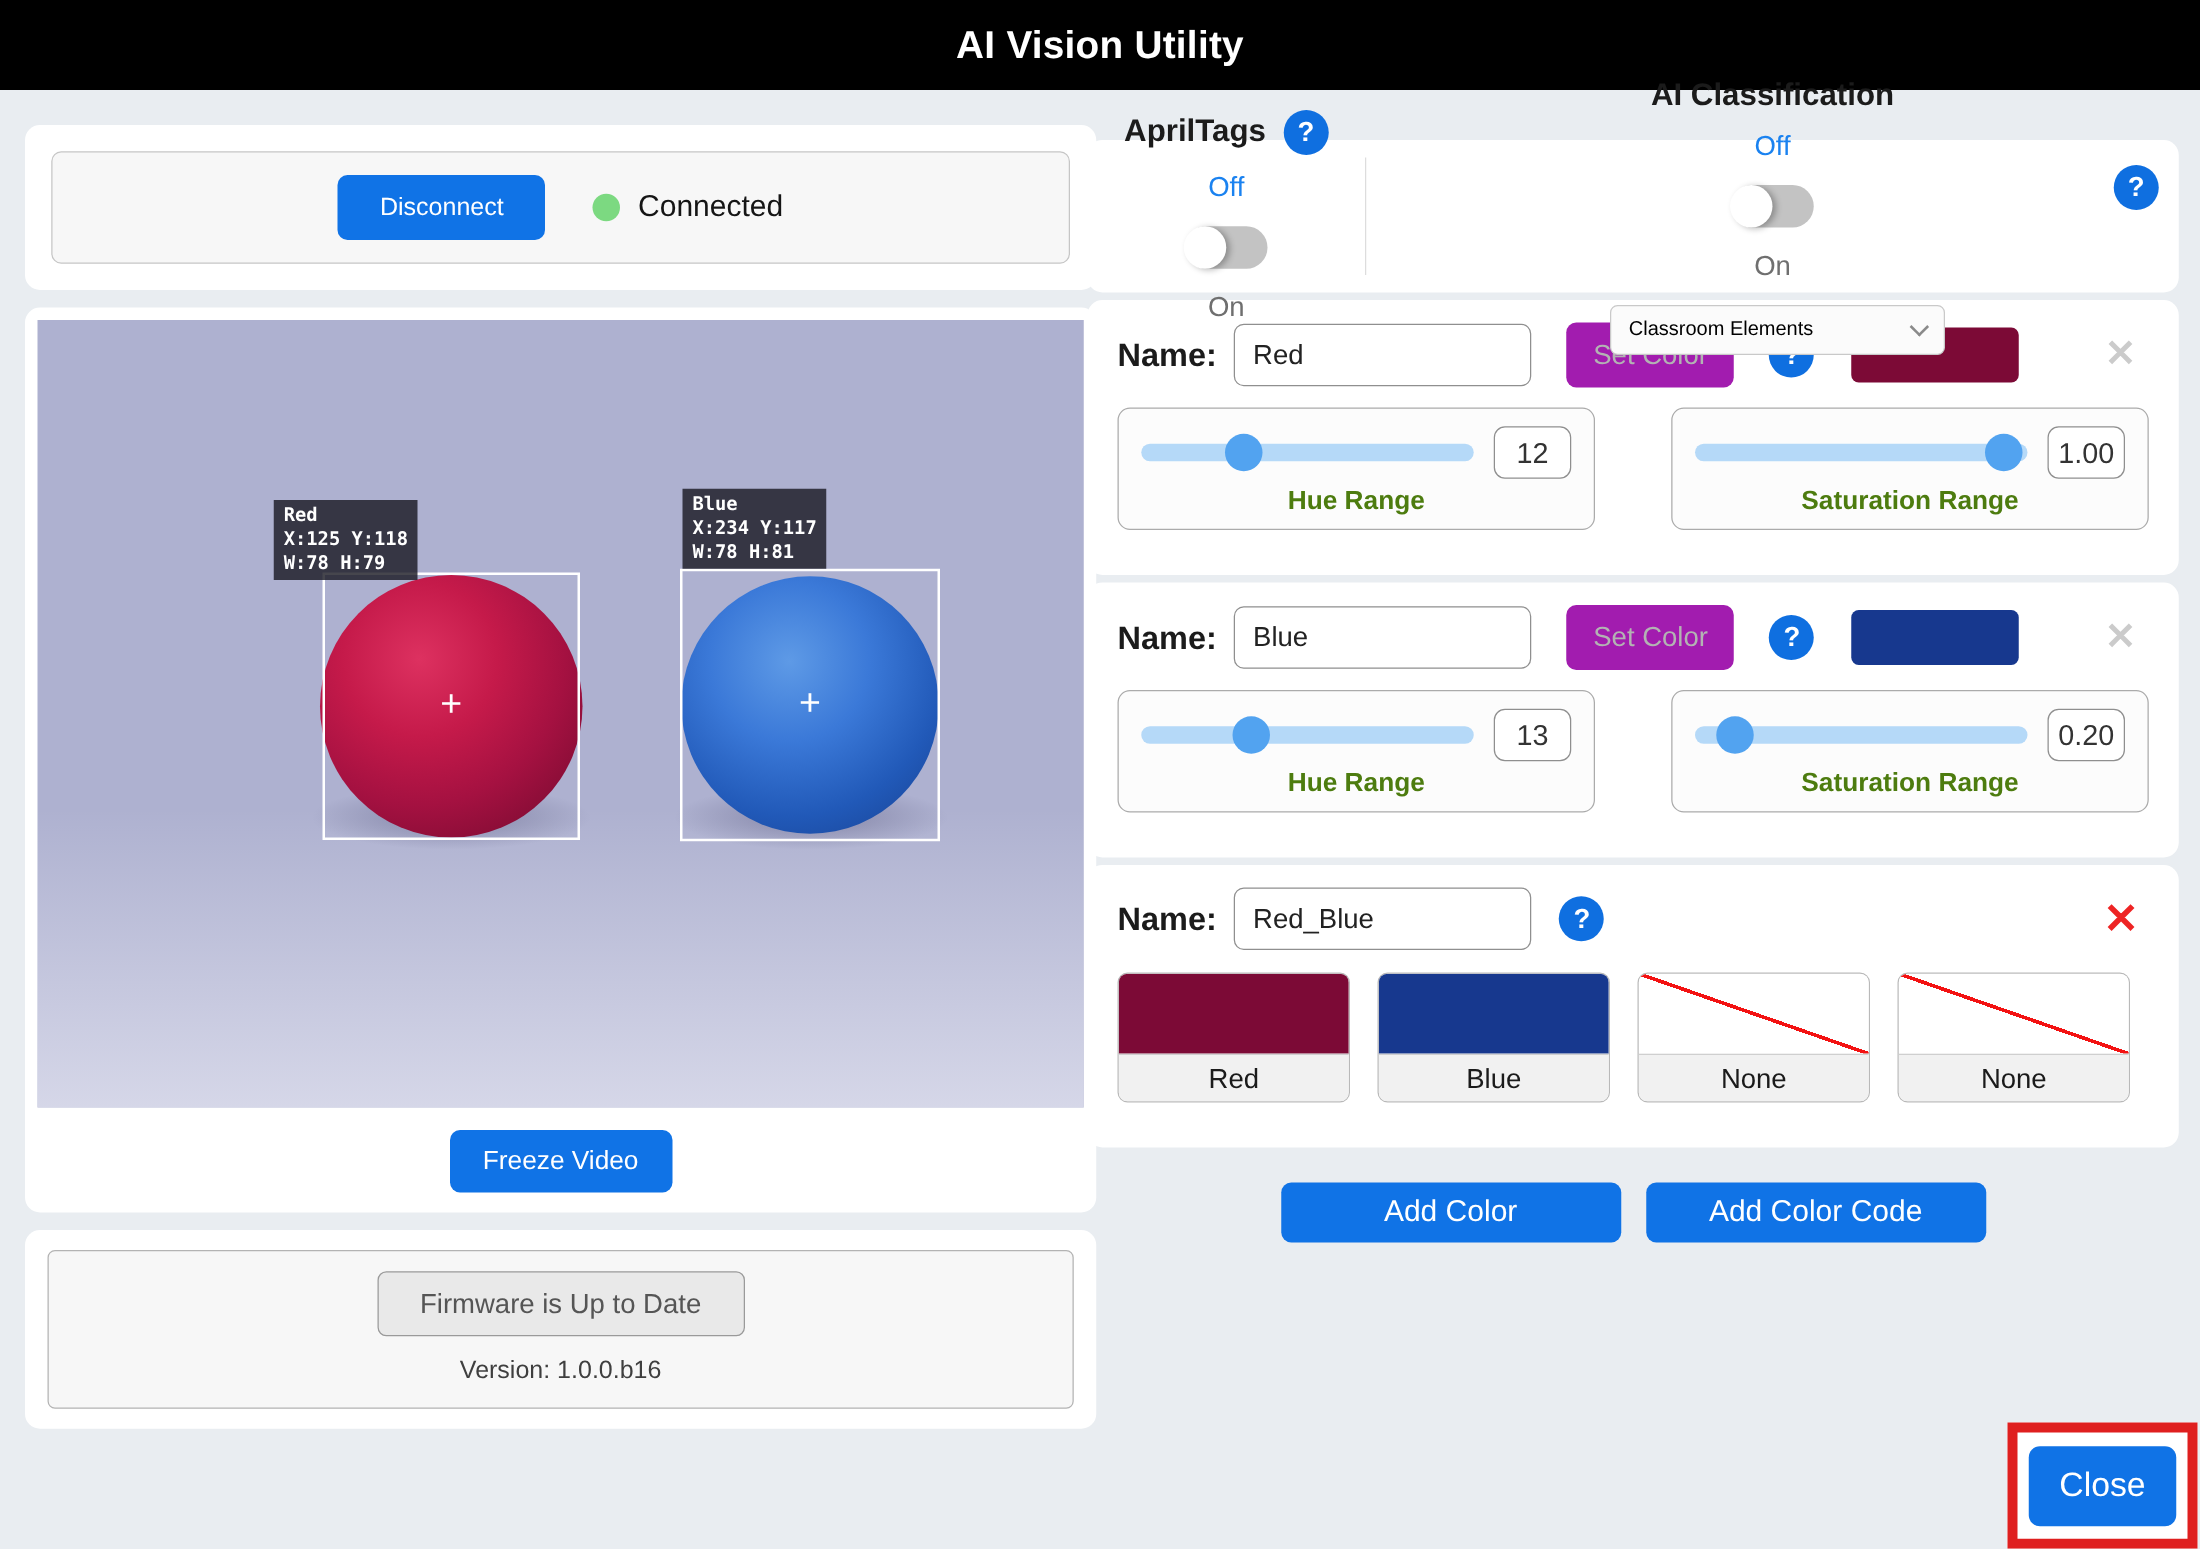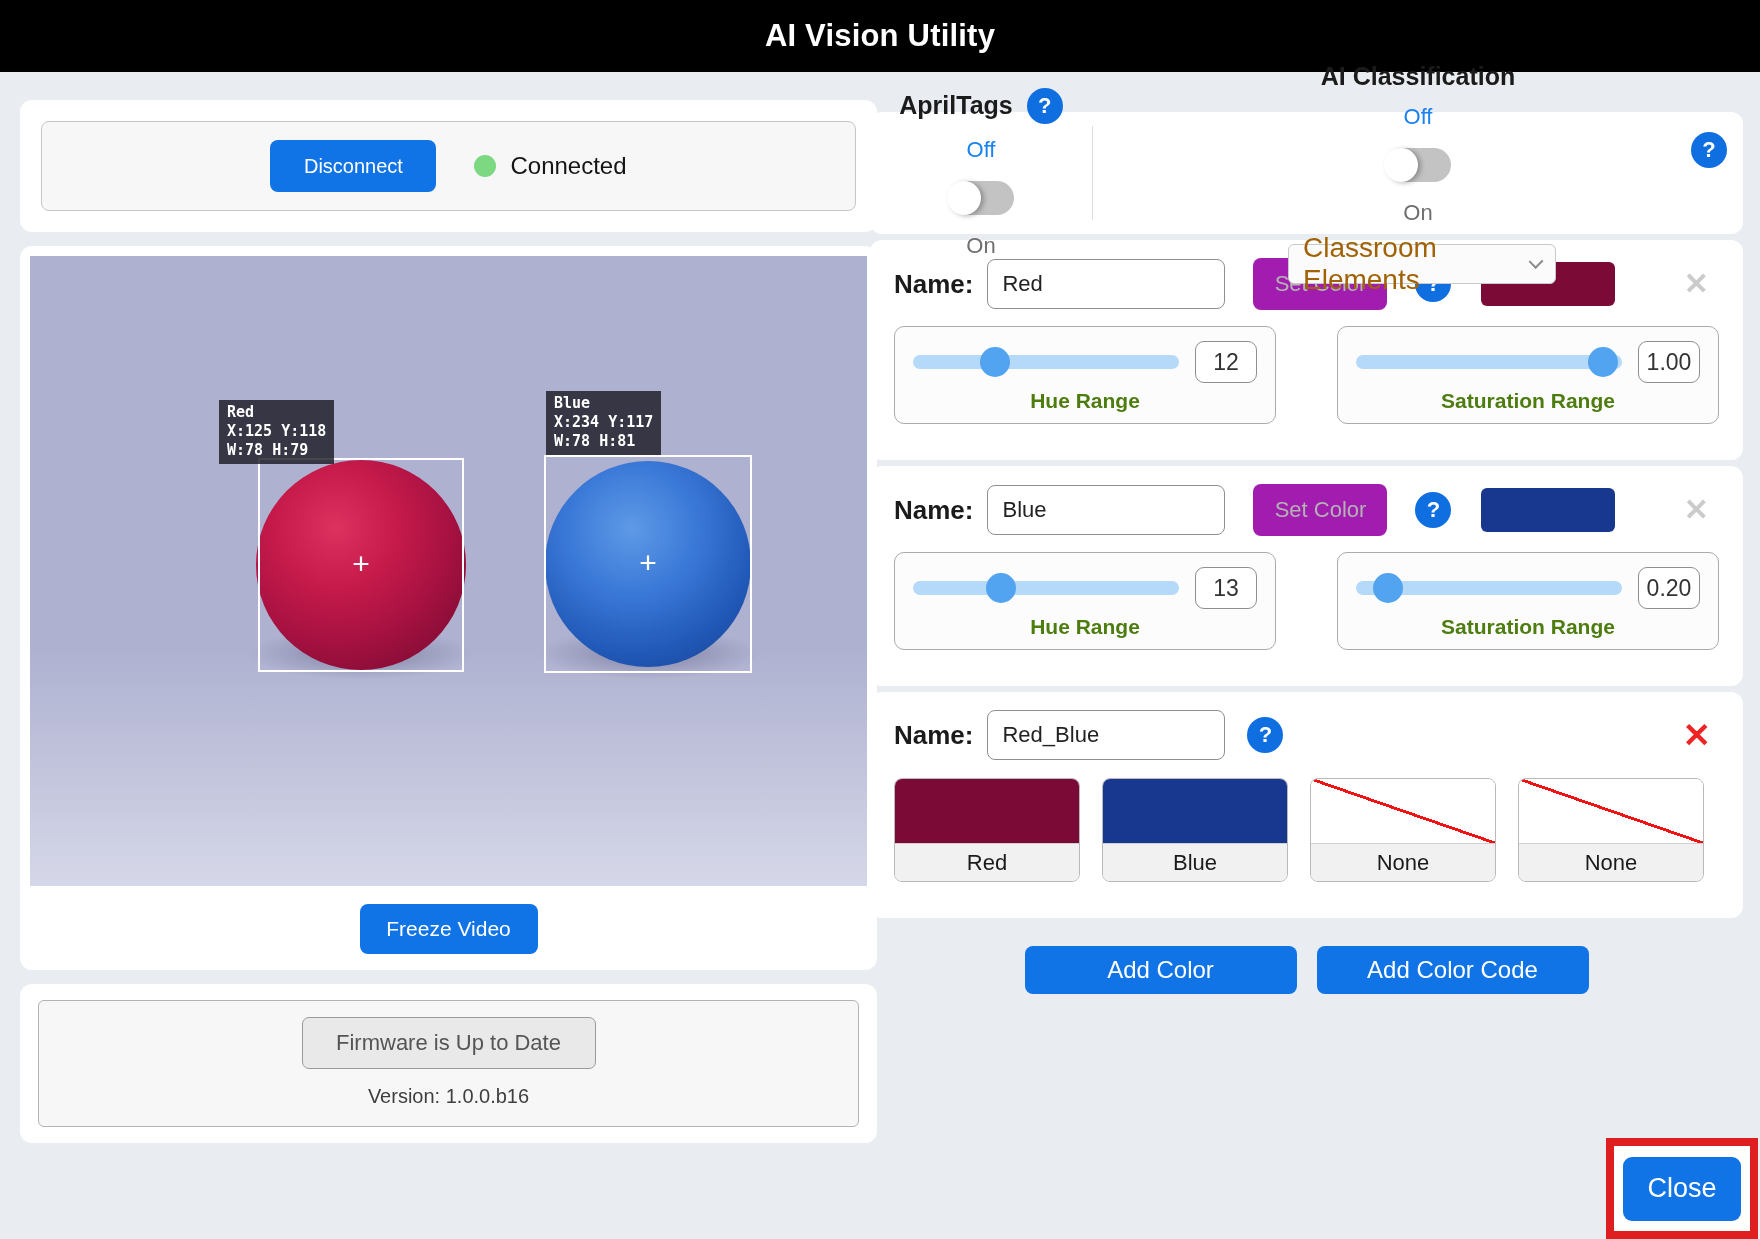--- a/index.html
+++ b/index.html
@@ -111,21 +111,21 @@
     width:66px; height:34px; border-radius:17px; background:#c3c3c3; position:relative; cursor:pointer;
   }
   .toggle .knob {
     position:absolute; left:-1px; top:0; width:34px; height:34px; border-radius:50%;
     background:#fff; box-shadow:3px 1px 5px rgba(0,0,0,.28);
   }
   .dropdown {
     margin-left:8px; width:268px; height:40px; border:1px solid #c9c9c9; border-radius:6px; background:#fbfbfb;
     display:flex; align-items:center; justify-content:space-between; padding:0 14px; cursor:default;
   }
-  .dropdown-text { color:#a16207; font-size:28px; }
+  .dropdown-text { color:#000000; font-size:16px; }
   .chev { width:11px; height:11px; border-right:2px solid #8a8a8a; border-bottom:2px solid #8a8a8a;
     transform:rotate(45deg); margin-top:-6px; }
 
   .color-card { margin-top:6px; padding:18px 24px 36px; }
   .name-row { display:flex; align-items:center; }
   .name-label { font-size:26px; font-weight:bold; }
   .name-input {
     margin-left:14px; width:238px; height:50px; border:1.5px solid #8f8f8f; border-radius:8px;
     padding:0 14px; font-family:inherit; font-size:22px; color:#222; background:#fff;
   }

